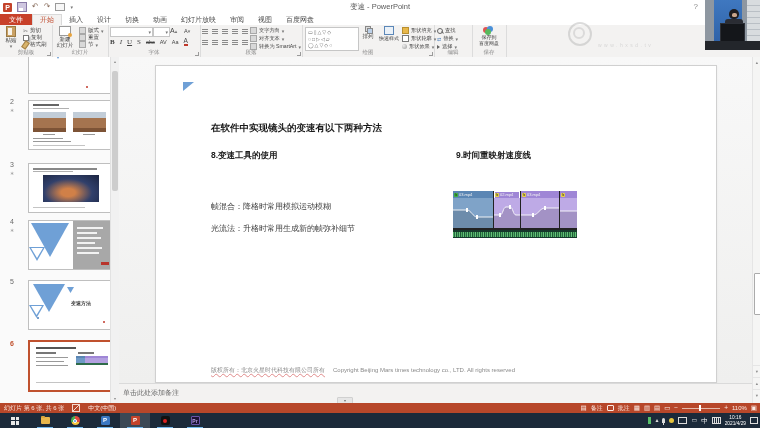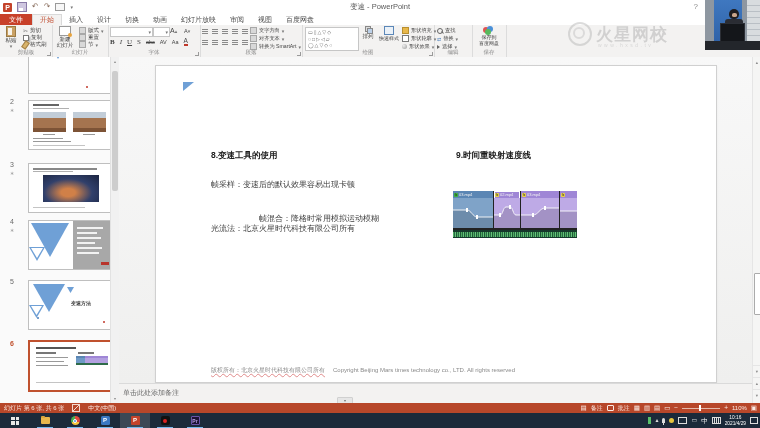--- a/index.html
+++ b/index.html
@@ -368,21 +368,20 @@
         </span>
         <span class="blabel" style="font-size:5px;">保存到</span>
         <span class="blabel" style="font-size:5px;">百度网盘</span>
       </div>
       <div class="glabel">保存</div>
     </div>
   </div>
 
   <div class="watermark">
     <span class="wm-logo"></span>
-    <span class="wm-txt">火星网校</span>
     <span class="wm-url">www.hxsd.tv</span>
   </div>
 
   <div class="panel">
 
     <div class="thumb" style="top:-13px;">
 
       <span class="tri-o" style="left:20px;top:-2px;width:18px;height:16px;"></span>
 
       <span class="dot" style="left:57px;top:41px;width:2px;height:2px;background:#c0392b;"></span>
@@ -459,25 +458,25 @@
     <div class="pscroll">
       <span style="line-height:10px;">▴</span>
       <span class="pthumb" style="top:14px;height:120px;"></span>
       <span style="position:absolute;left:0;right:0;bottom:2px;">▾</span>
     </div>
   </div>
 
   <div class="editor">
     <div class="slide">
       <span class="s-tri"></span>
+      <div class="s-head">在软件中实现镜头的变速有以下两种方法</div>
       <div class="s-m1">8.变速工具的使用</div>
       <div class="s-m2">9.时间重映射速度线</div>
-      <div class="s-line" style="top:113px;">帧采样：变速后的默认效果容易出现卡顿</div>
-      <div class="s-line" style="top:147px;margin-left:48px;">帧混合：降格时常用模拟运动模糊</div>
-      <div class="s-line" style="top:157px;">光流法：北京火星时代科技有限公司所有</div>
+      <div class="s-line" style="top:135px;">帧混合：降格时常用模拟运动模糊</div>
+      <div class="s-line" style="top:157px;">光流法：升格时常用生成新的帧弥补细节</div>
 
       <div class="timeline">
         <div class="tclip clip-blue" style="left:0;width:40px;">
           <div class="chead">
             <span class="fxb" style="background:#3db53d;">fx</span>
             <span class="cname">03.mp4</span>
           </div>
           <div class="cbody">
             <svg viewBox="0 0 40 30" preserveAspectRatio="none">
               <path d="M0,12 L14,12 C18,12 20,19 24,19 L40,19 L40,30 L0,30 Z" fill="rgba(0,0,0,0.14)"></path>

